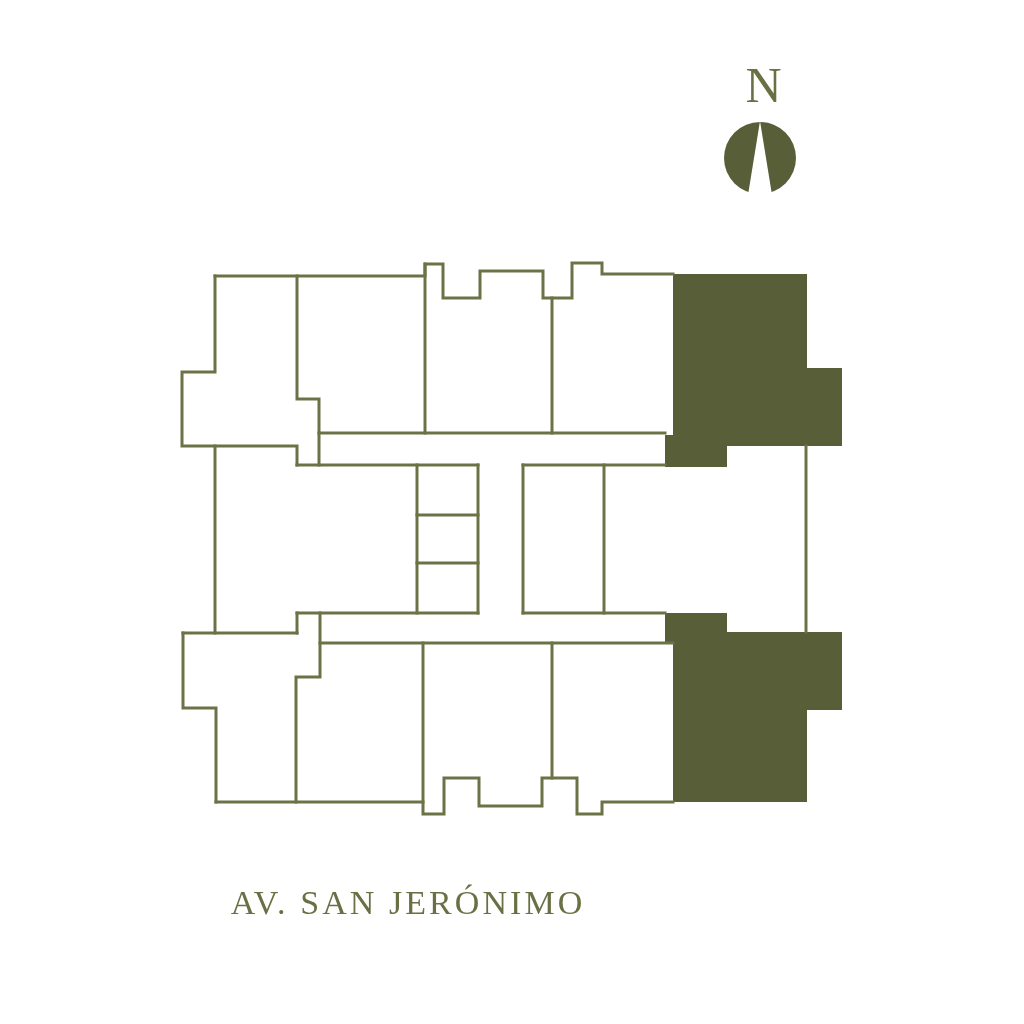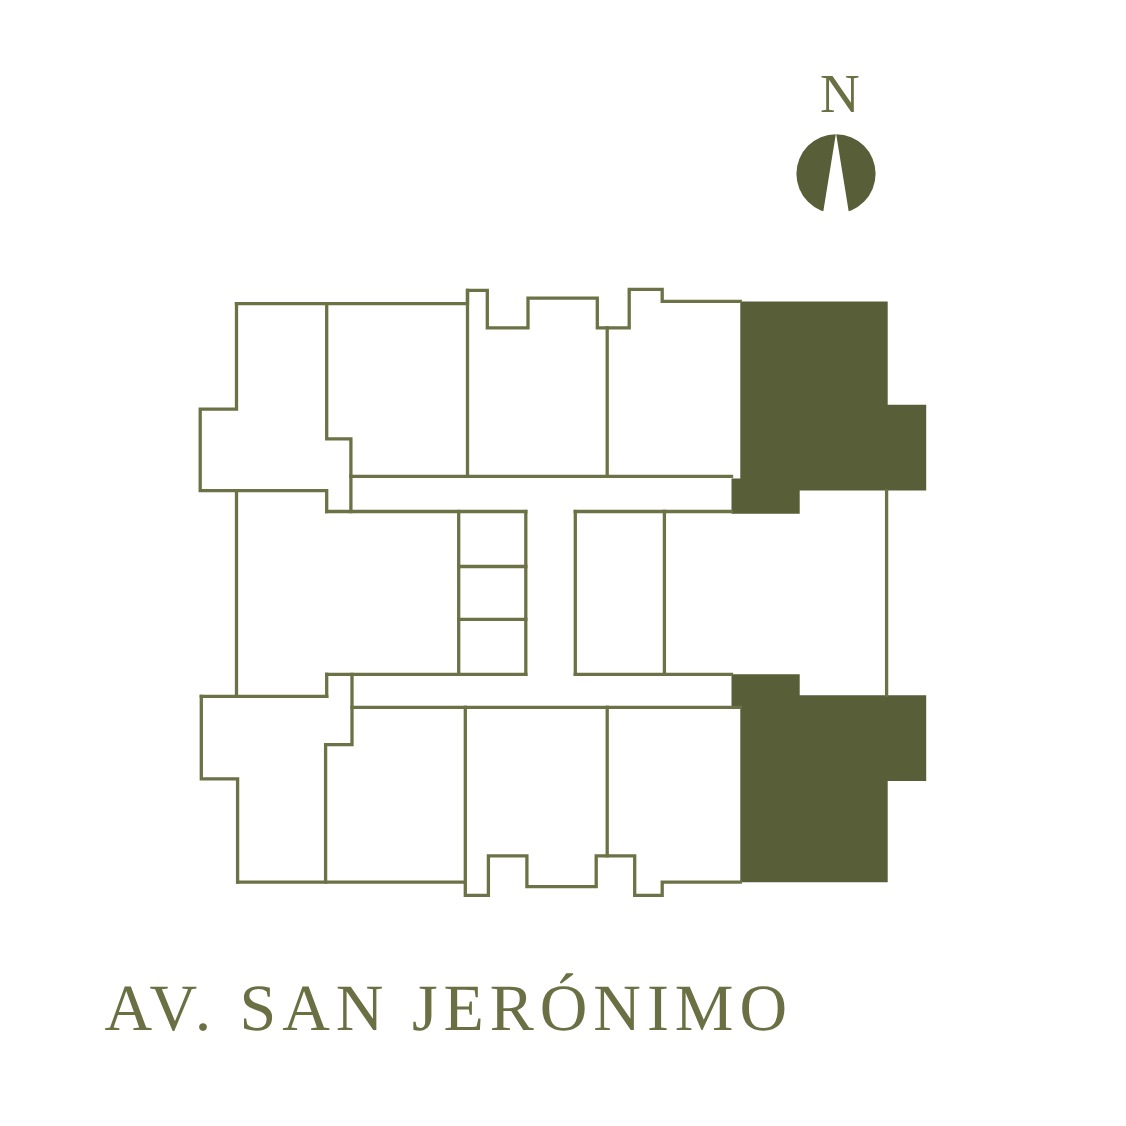--- a/index.html
+++ b/index.html
@@ -32,21 +32,21 @@
     line-height: 1;
     letter-spacing: 0.02em;
     user-select: none;
   }
   .street-label {
     position: absolute;
     left: 0;
     top: 886px;
     width: 816px;
     text-align: center;
-    font-size: 60px;
+    font-size: 34px;
     line-height: 1;
     letter-spacing: 0.09em;
     font-weight: 500;
     user-select: none;
   }
 </style>
 </head>
 <body style="background: rgb(255, 255, 255);">
 
 <div class="canvas">

